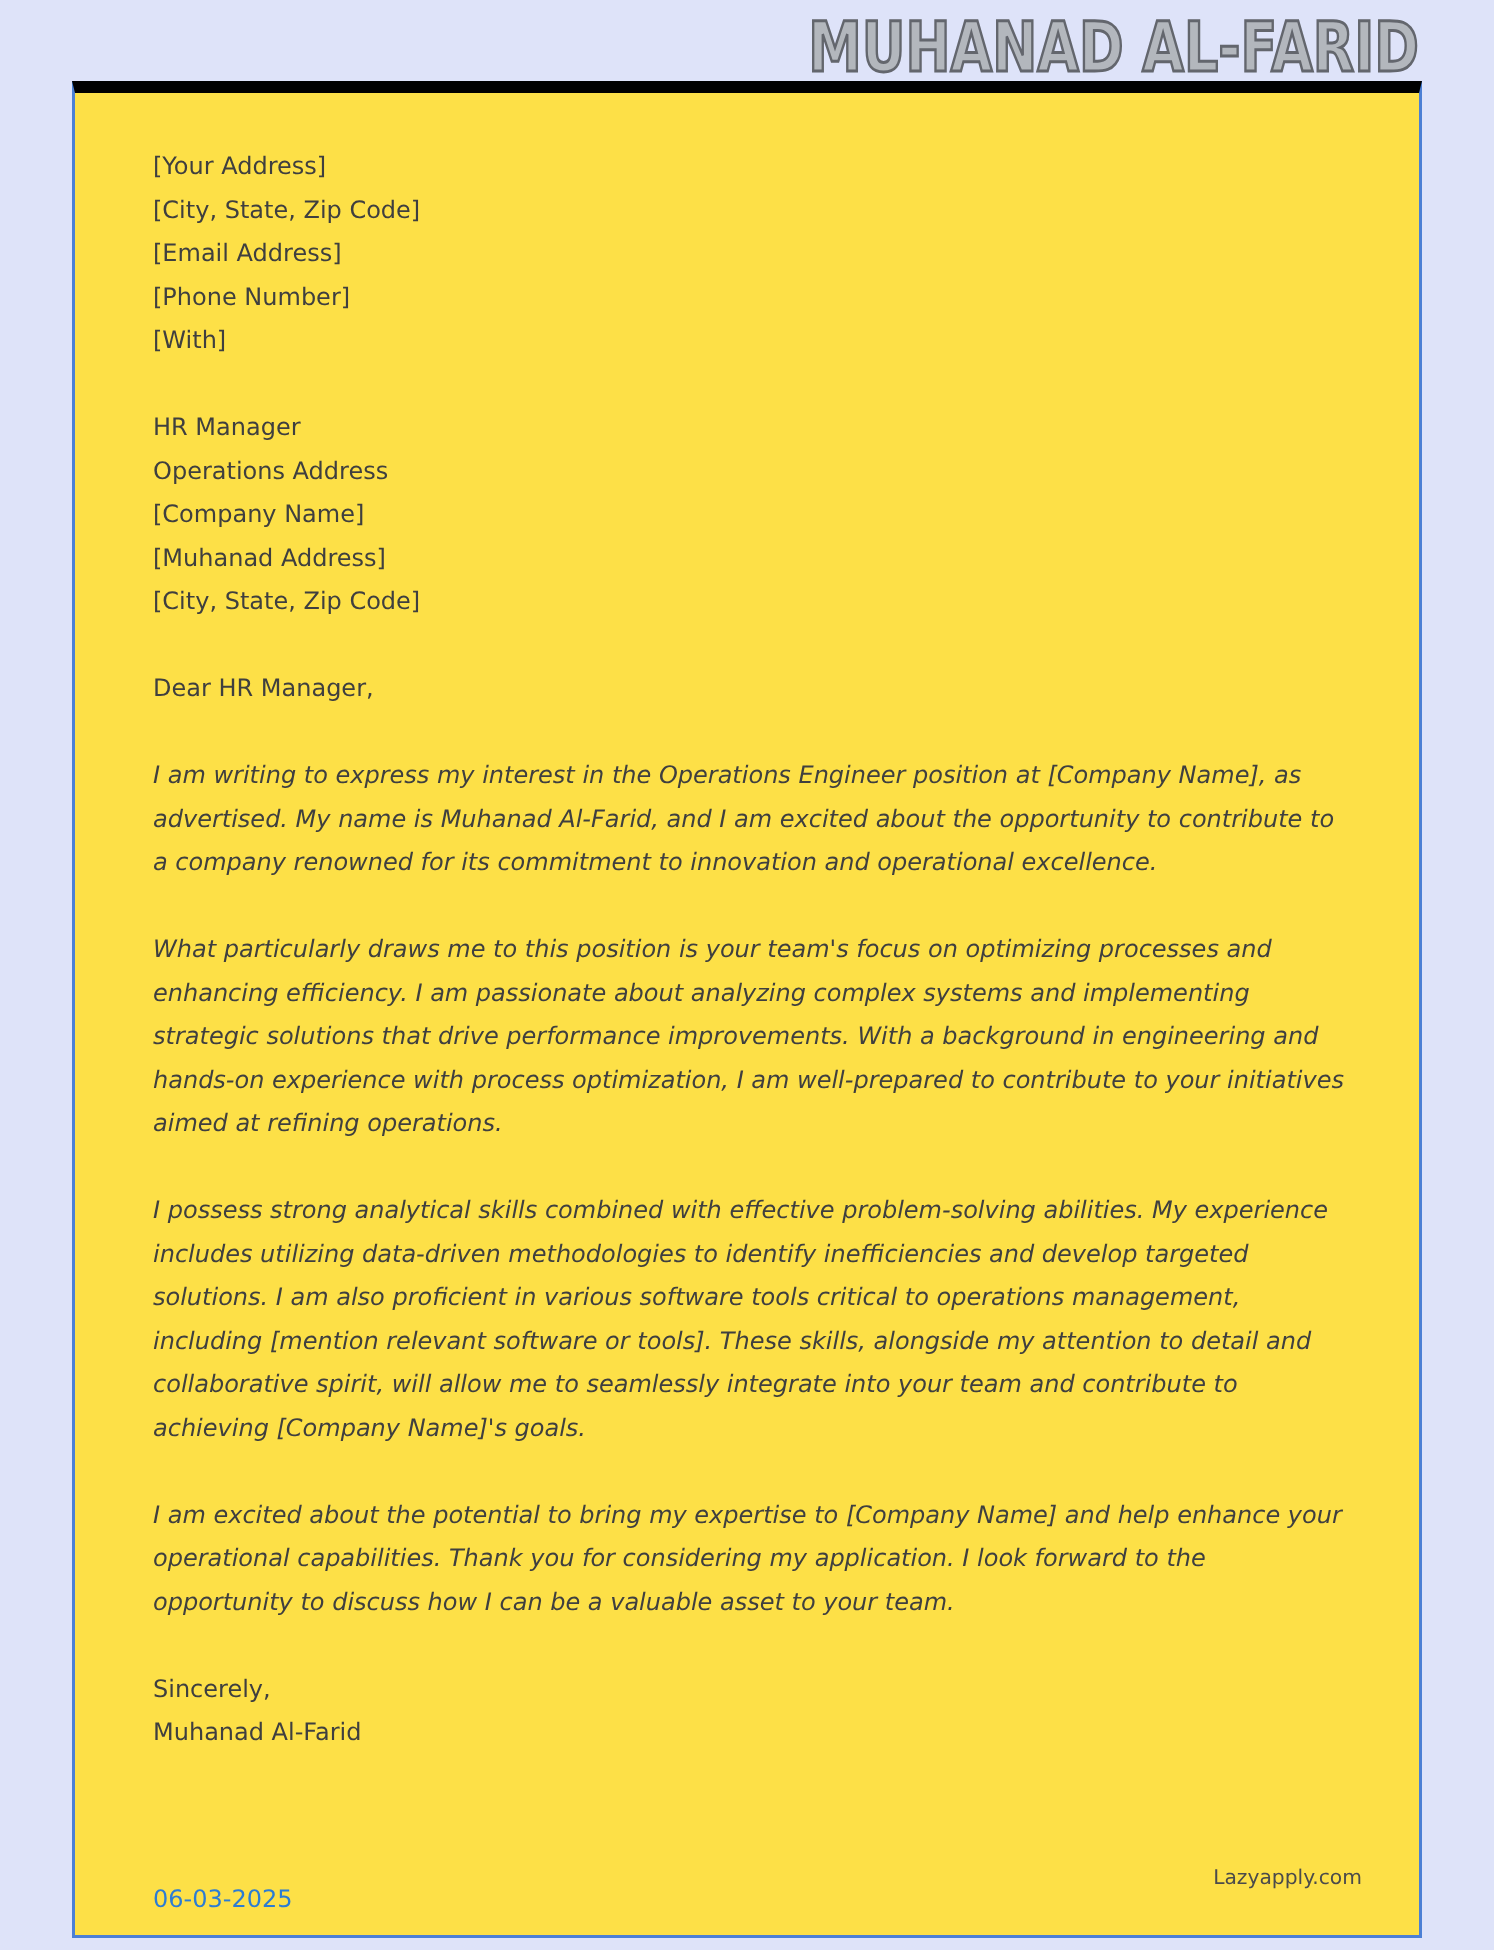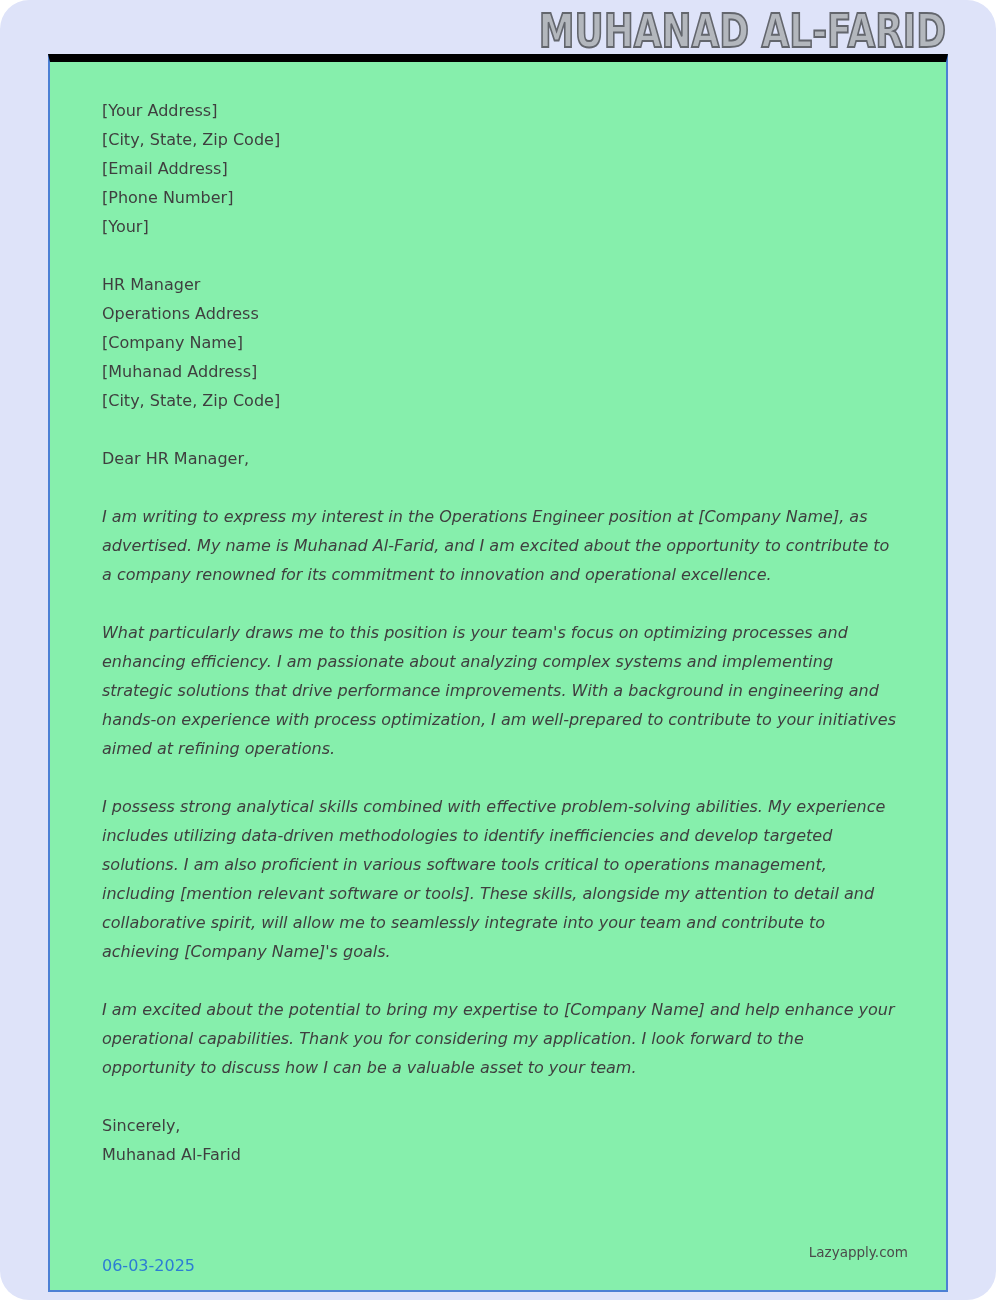--- a/index.html
+++ b/index.html
@@ -5,39 +5,38 @@
   * { margin: 0; padding: 0; box-sizing: border-box; }
   html, body {
     width: 996px; height: 1300px;
     font-family: "DejaVu Sans", "Liberation Sans", sans-serif;
   }
   .canvas {
     position: relative;
     width: 996px; height: 1300px;
     background: #dee3f9;
     overflow: hidden;
-    border-radius: 29px;
   }
   .applicant-name {
     position: absolute;
     top: 4px; right: 50px;
     font-size: 46px;
     font-weight: 700;
     letter-spacing: 0px;
     color: #b3b7bd;
     -webkit-text-stroke: 2px #63666d;
     transform: scaleX(0.78);
     transform-origin: right center;
     white-space: nowrap;
   }
   .page {
     position: absolute;
     left: 48px; top: 54px;
     width: 900px; height: 1238px;
-    background: #86efac;
+    background: #fde047;
     border: 2px solid #4c80d4;
     border-top: 8px solid #000000;
     overflow: hidden;
   }
   .content {
     padding: 34px 50px 0 52px;
     font-size: 16px;
     line-height: 29px;
     color: #3f3f3f;
   }
@@ -65,21 +64,21 @@
   <div class="applicant-name">MUHANAD AL-FARID</div>
 
   <div class="page">
     <div class="content">
 
       <div class="block">
         <div>[Your Address]</div>
         <div>[City, State, Zip Code]</div>
         <div>[Email Address]</div>
         <div>[Phone Number]</div>
-        <div>[Your]</div>
+        <div>[With]</div>
       </div>
 
       <div class="block">
         <div>HR Manager</div>
         <div>Operations Address</div>
         <div>[Company Name]</div>
         <div>[Muhanad Address]</div>
         <div>[City, State, Zip Code]</div>
       </div>
 

